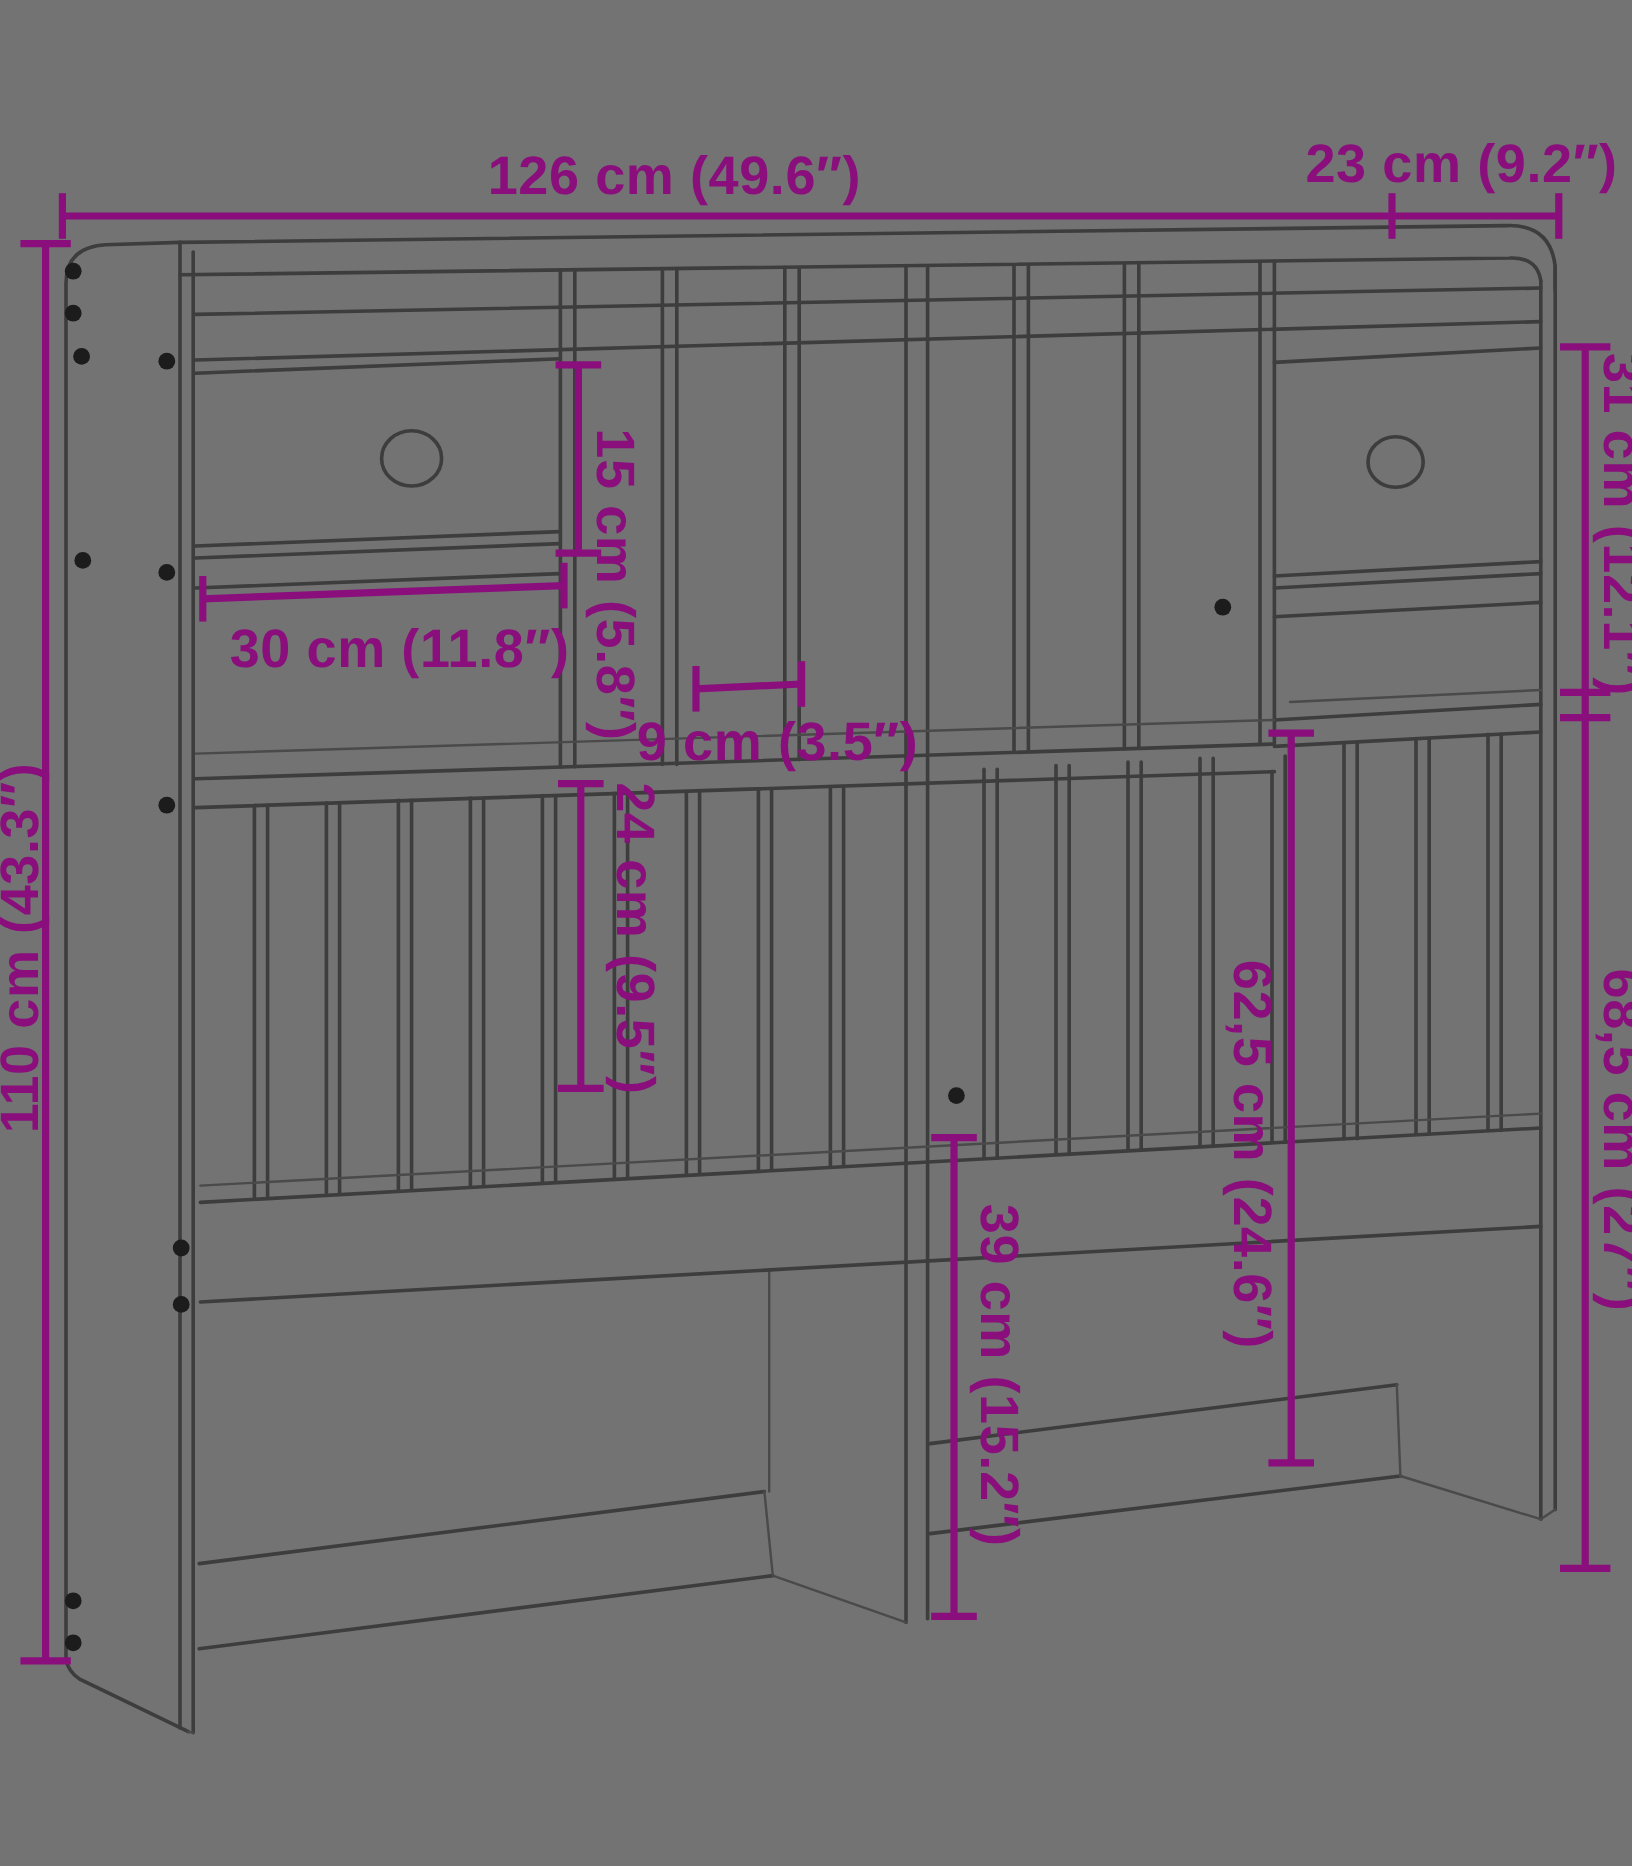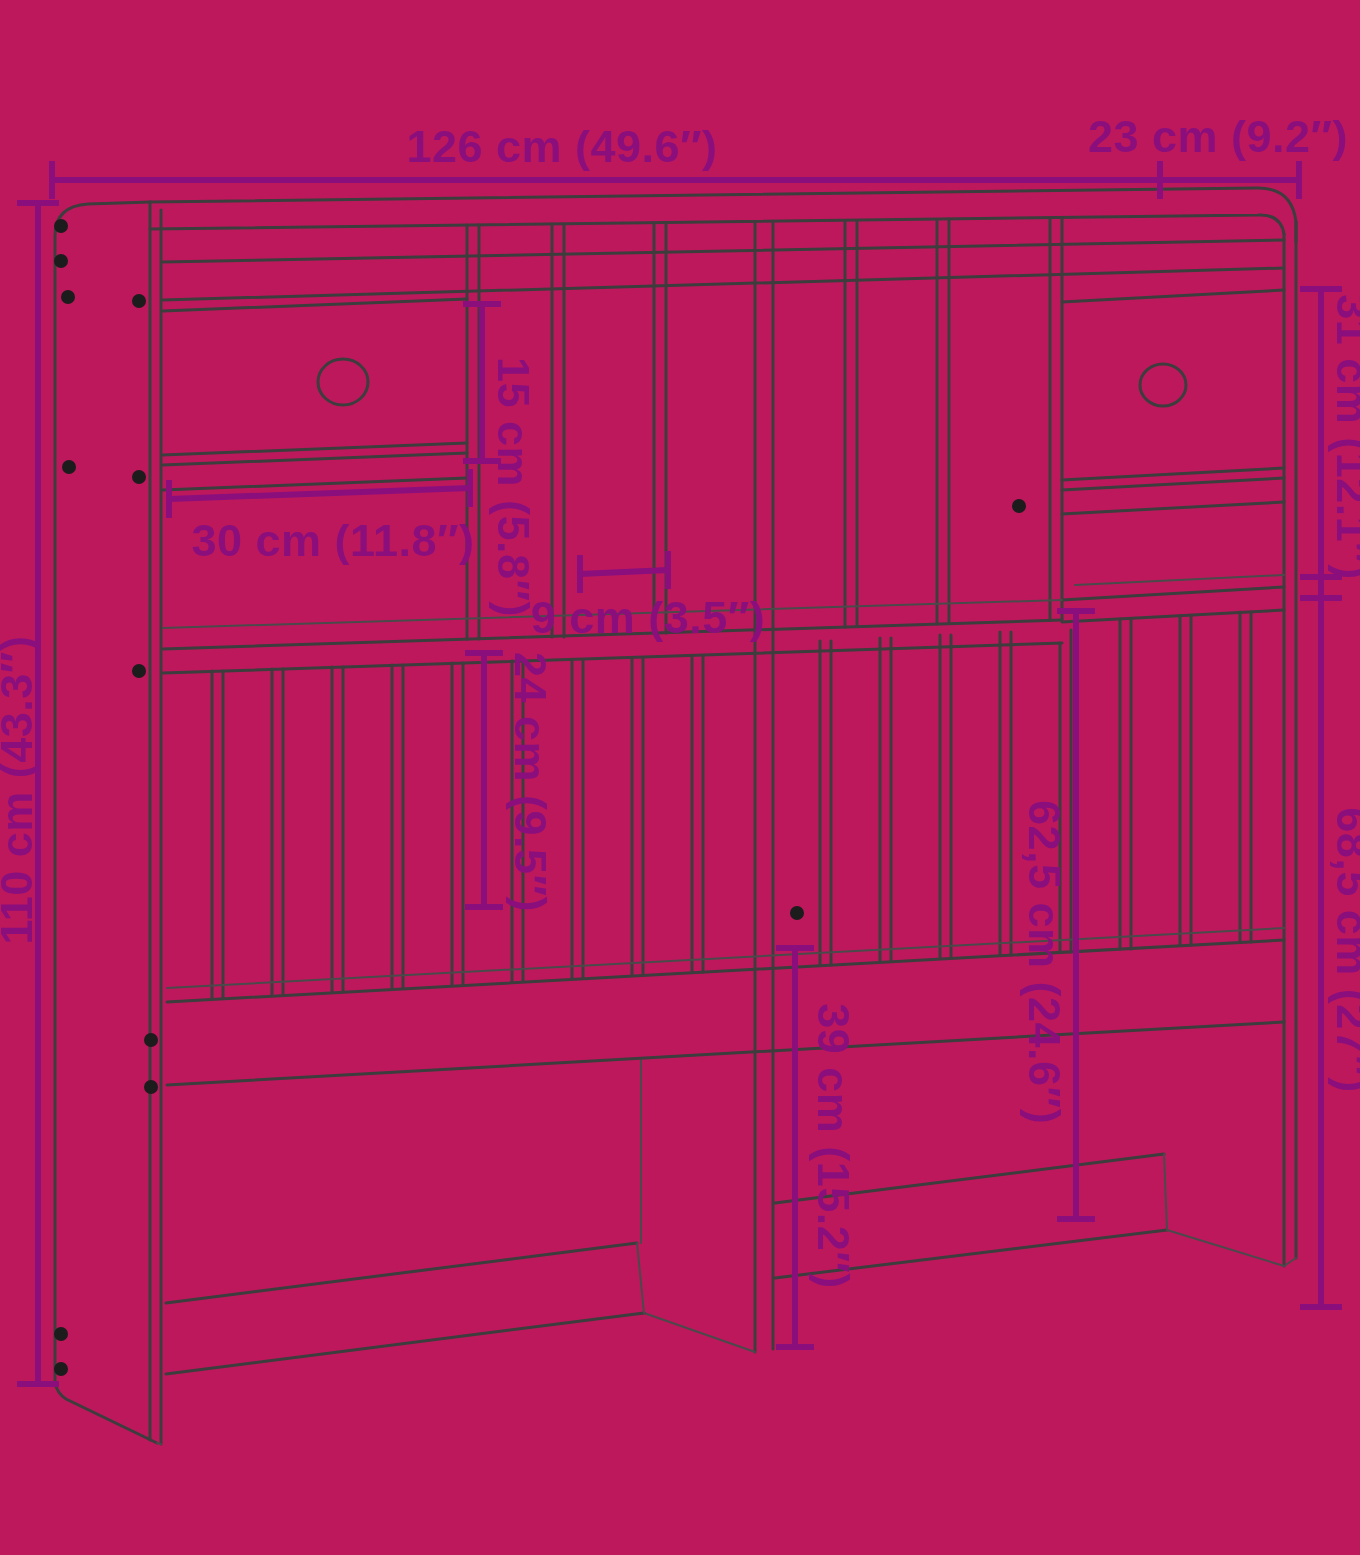--- a/index.html
+++ b/index.html
@@ -1,17 +1,17 @@
 <!DOCTYPE html>
 <html><head>
 <meta charset="utf-8">
 <style>
   html,body{margin:0;padding:0;background:#ffffff;}
   .stage{
-    width:1360px;height:1555px;background:#be185d;position:relative;overflow:hidden;
+    width:1360px;height:1555px;background:#737373;position:relative;overflow:hidden;
     font-family:"Liberation Sans", sans-serif;
   }
   svg{display:block;}
   .struct{stroke:#3d3d3d;stroke-width:3;fill:none;stroke-linecap:round;stroke-linejoin:round;}
   .struct-thin{stroke:#4a4a4a;stroke-width:2;fill:none;stroke-linecap:round;}
   .dim{stroke-width:6;fill:none;stroke-linecap:butt;}
   .dim-label{
     font-family:"Liberation Sans", sans-serif;
     font-weight:700;font-size:45px;letter-spacing:0.5px;
   }

